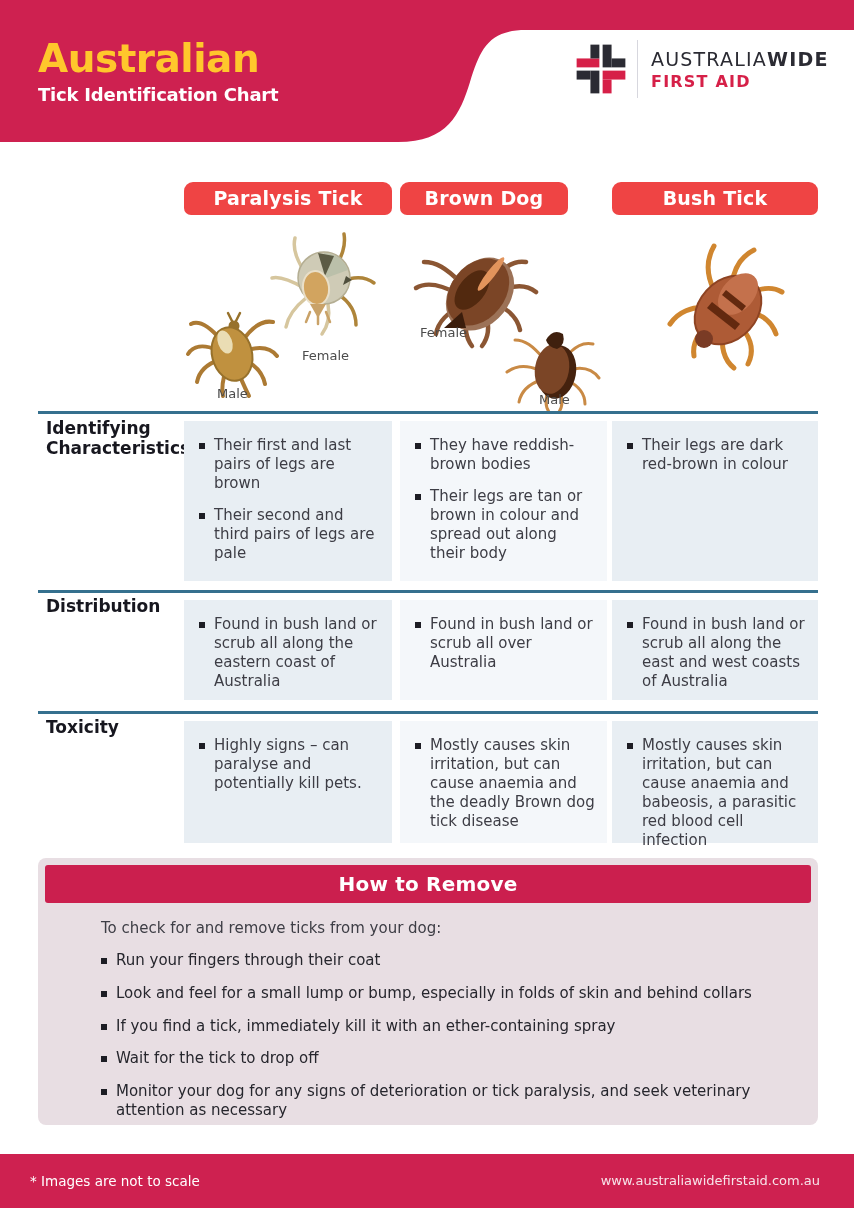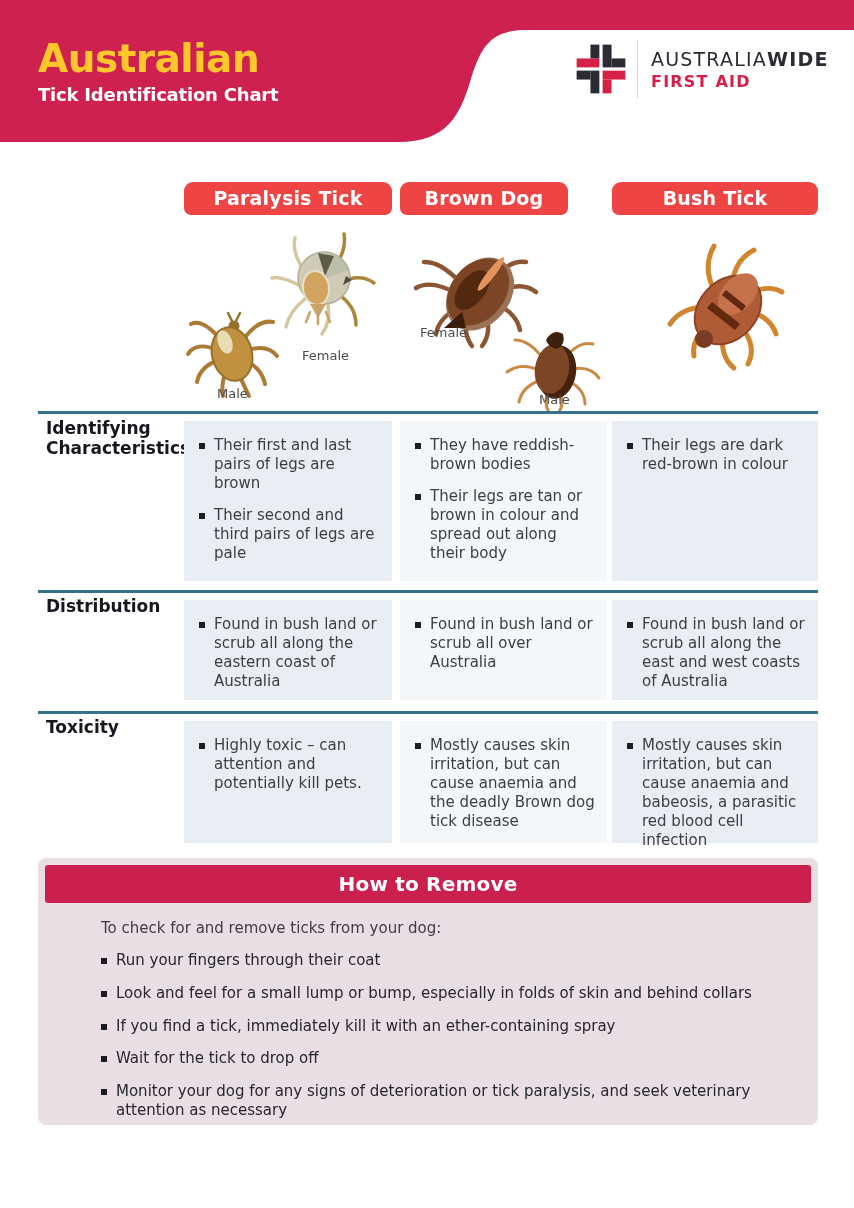--- a/index.html
+++ b/index.html
@@ -237,21 +237,21 @@
   <div class="cell col3 r2">
     <ul>
         <li>Found in bush land or scrub all along the east and west coasts of Australia</li>
       </ul>
   </div>
 
   <div class="rule" style="top:711px;"></div>
   <div class="rowlabel" style="top:718px;">Toxicity</div>
   <div class="cell col1 r3">
     <ul>
-        <li>Highly toxic – can attention and potentially kill pets.</li>
+        <li>Highly signs – can paralyse and potentially kill pets.</li>
       </ul>
   </div>
   <div class="cell col2 r3 mid">
     <ul>
         <li>Mostly causes skin irritation, but can cause anaemia and the deadly Brown dog tick disease</li>
       </ul>
   </div>
   <div class="cell col3 r3">
     <ul>
         <li>Mostly causes skin irritation, but can cause anaemia and babeosis, a parasitic red blood cell infection</li>
@@ -265,14 +265,18 @@
       <ul class="steps">
         <li>Run your fingers through their coat</li>
         <li>Look and feel for a small lump or bump, especially in folds of skin and behind collars</li>
         <li>If you find a tick, immediately kill it with an ether-containing spray</li>
         <li>Wait for the tick to drop off</li>
         <li>Monitor your dog for any signs of deterioration or tick paralysis, and seek veterinary attention as necessary</li>
       </ul>
     </div>
   </div>
 
+  <div class="footer">
+    <div class="footnote">* Images are not to scale</div>
+    <div class="website">www.australiawidefirstaid.com.au</div>
+  </div>
 
 </div>
 
 </body></html>

